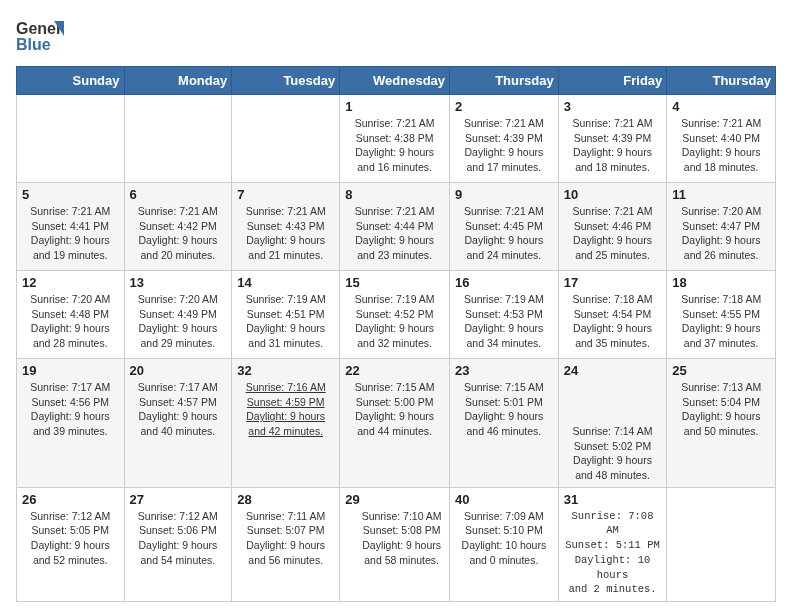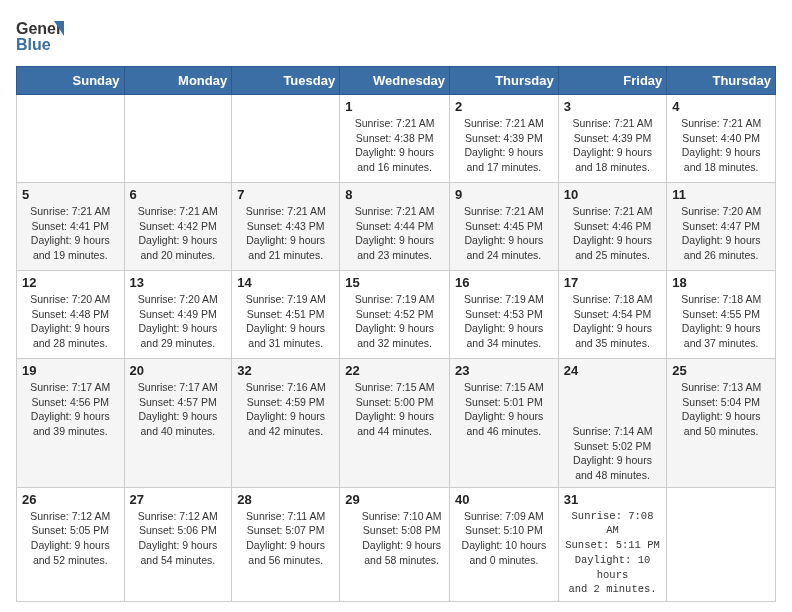--- a/index.html
+++ b/index.html
@@ -257,21 +257,21 @@
           </td>
           <td>
             <span class="day-num">20</span>
             <div class="day-info" style="white-space: pre-line;">Sunrise: 7:17 AM
 Sunset: 4:57 PM
 Daylight: 9 hours
 and 40 minutes.</div>
           </td>
           <td>
             <span class="day-num">32</span>
-            <div class="day-info" style="white-space: pre-line;">Sunrise: 7:16 AM
+            <div class="day-info" style="white-space: pre-line; text-decoration: underline;">Sunrise: 7:16 AM
 Sunset: 4:59 PM
 Daylight: 9 hours
 and 42 minutes.</div>
           </td>
           <td>
             <span class="day-num">22</span>
             <div class="day-info" style="white-space: pre-line;">Sunrise: 7:15 AM
 Sunset: 5:00 PM
 Daylight: 9 hours
 and 44 minutes.</div>

